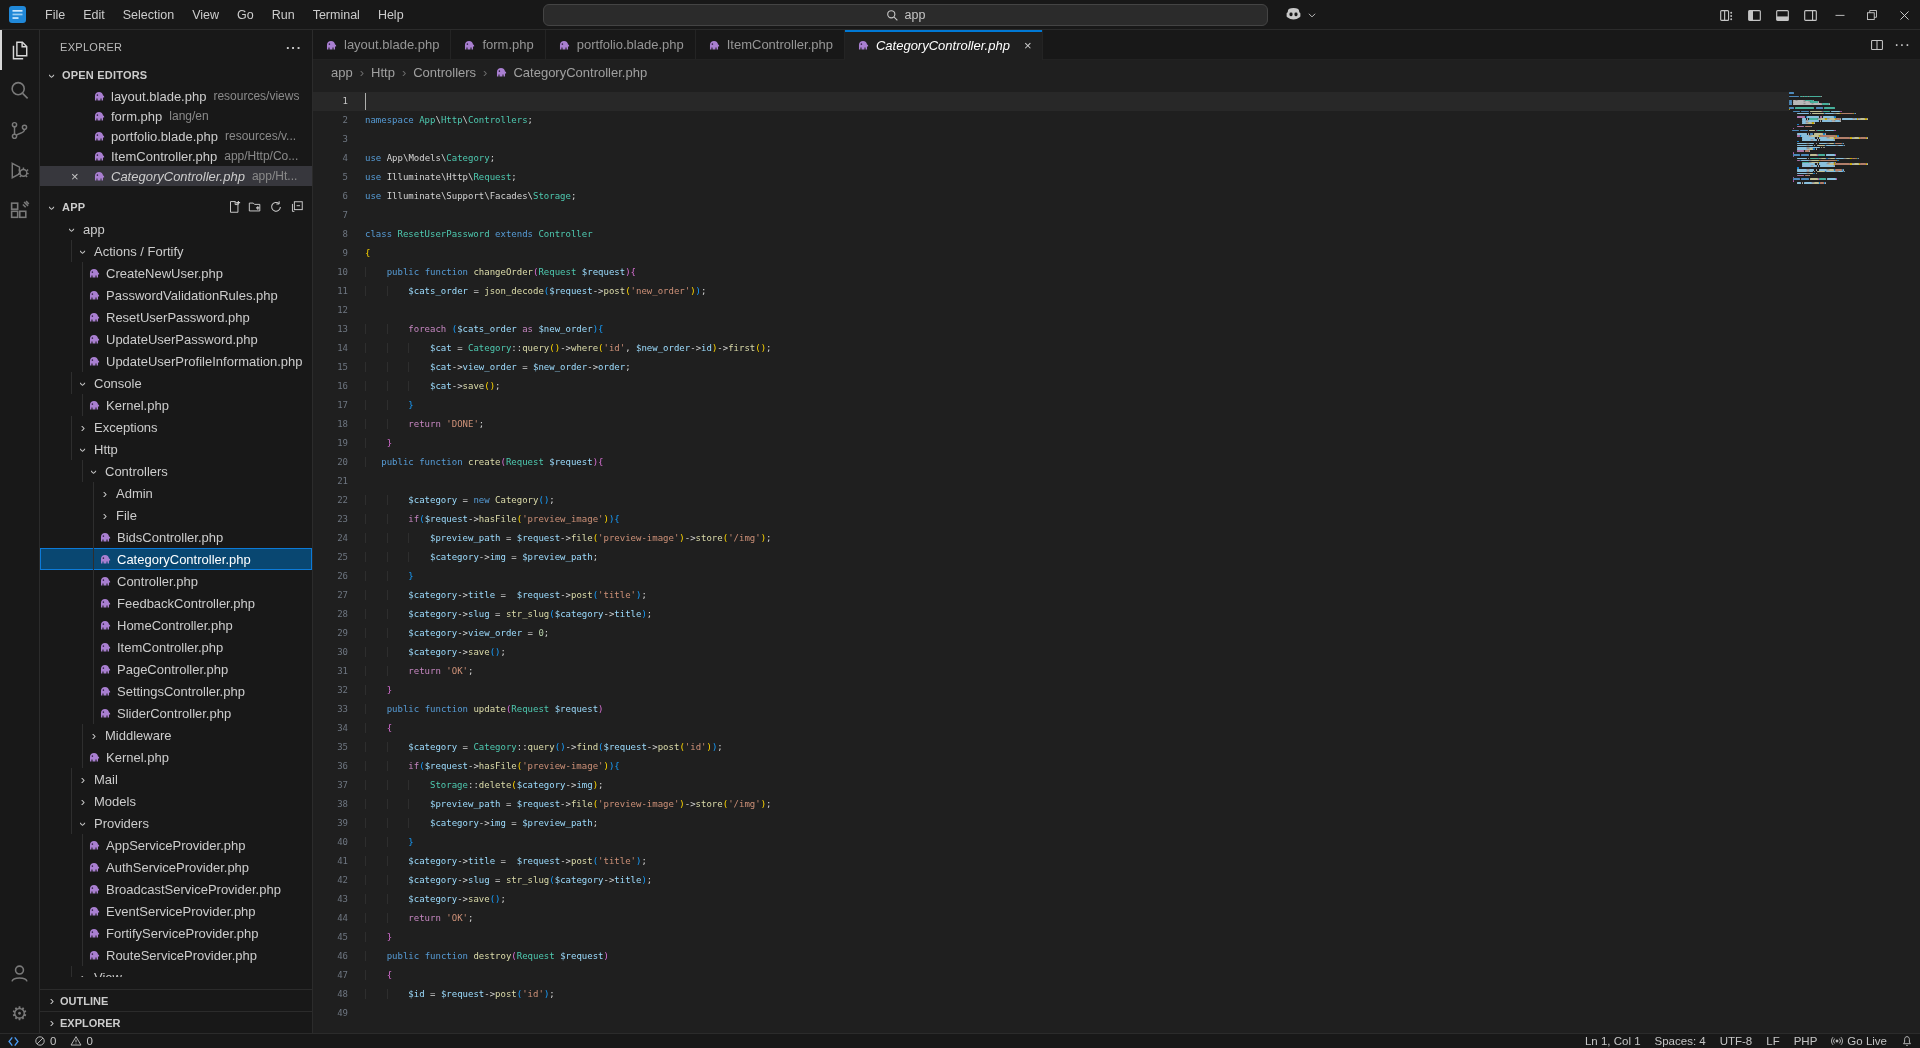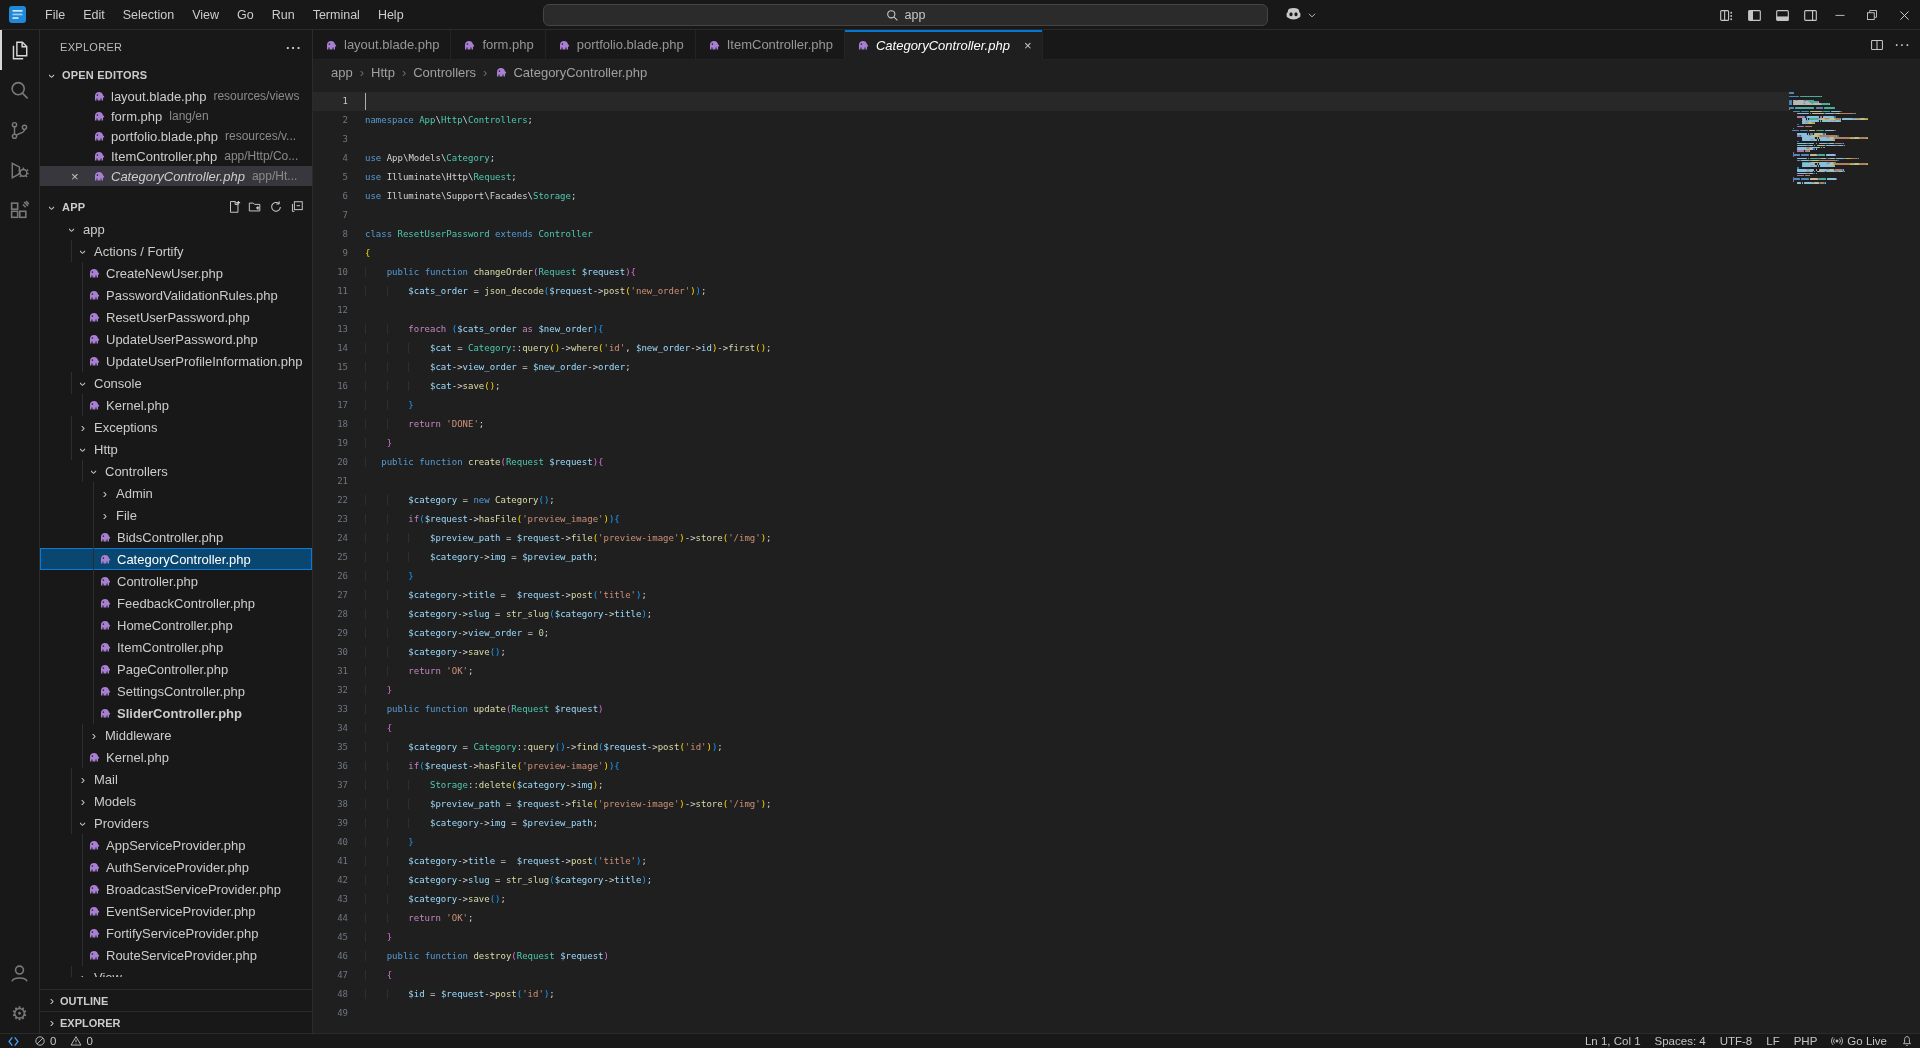--- a/index.html
+++ b/index.html
@@ -537,21 +537,21 @@
           <span class="guide" style="left: 53px;"></span>
           <span style="margin: 0px 2px 0px 1px;">
             <svg width="14" height="14" viewBox="0 0 16 16">
               <path d="M3.4 13 V7.6 C3.4 5.1 5.4 3.4 8 3.4 C10.6 3.4 12.6 5.1 12.6 7.6 V13 H10.9 V10.9 H9.7 V13 H6.3 V10.9 H5.1 V13 Z" fill="#a97fd1"></path>
               <circle cx="6.2" cy="7" r=".9" fill="#342247"></circle>
               <path d="M12.6 7.4 C13.8 7.7 14.2 8.8 13.7 9.9 L12.6 9.3 Z" fill="#a97fd1"></path>
             </svg>
           </span>
           <span class="label">SettingsController.php</span>
         </div>
-        <div class="tree-row" style="padding-left: 57px; font-weight: bold;">
+        <div class="tree-row" style="padding-left: 57px;">
           <span class="guide" style="left: 53px;"></span>
           <span style="margin: 0px 2px 0px 1px;">
             <svg width="14" height="14" viewBox="0 0 16 16">
               <path d="M3.4 13 V7.6 C3.4 5.1 5.4 3.4 8 3.4 C10.6 3.4 12.6 5.1 12.6 7.6 V13 H10.9 V10.9 H9.7 V13 H6.3 V10.9 H5.1 V13 Z" fill="#a97fd1"></path>
               <circle cx="6.2" cy="7" r=".9" fill="#342247"></circle>
               <path d="M12.6 7.4 C13.8 7.7 14.2 8.8 13.7 9.9 L12.6 9.3 Z" fill="#a97fd1"></path>
             </svg>
           </span>
           <span class="label">SliderController.php</span>
         </div>

